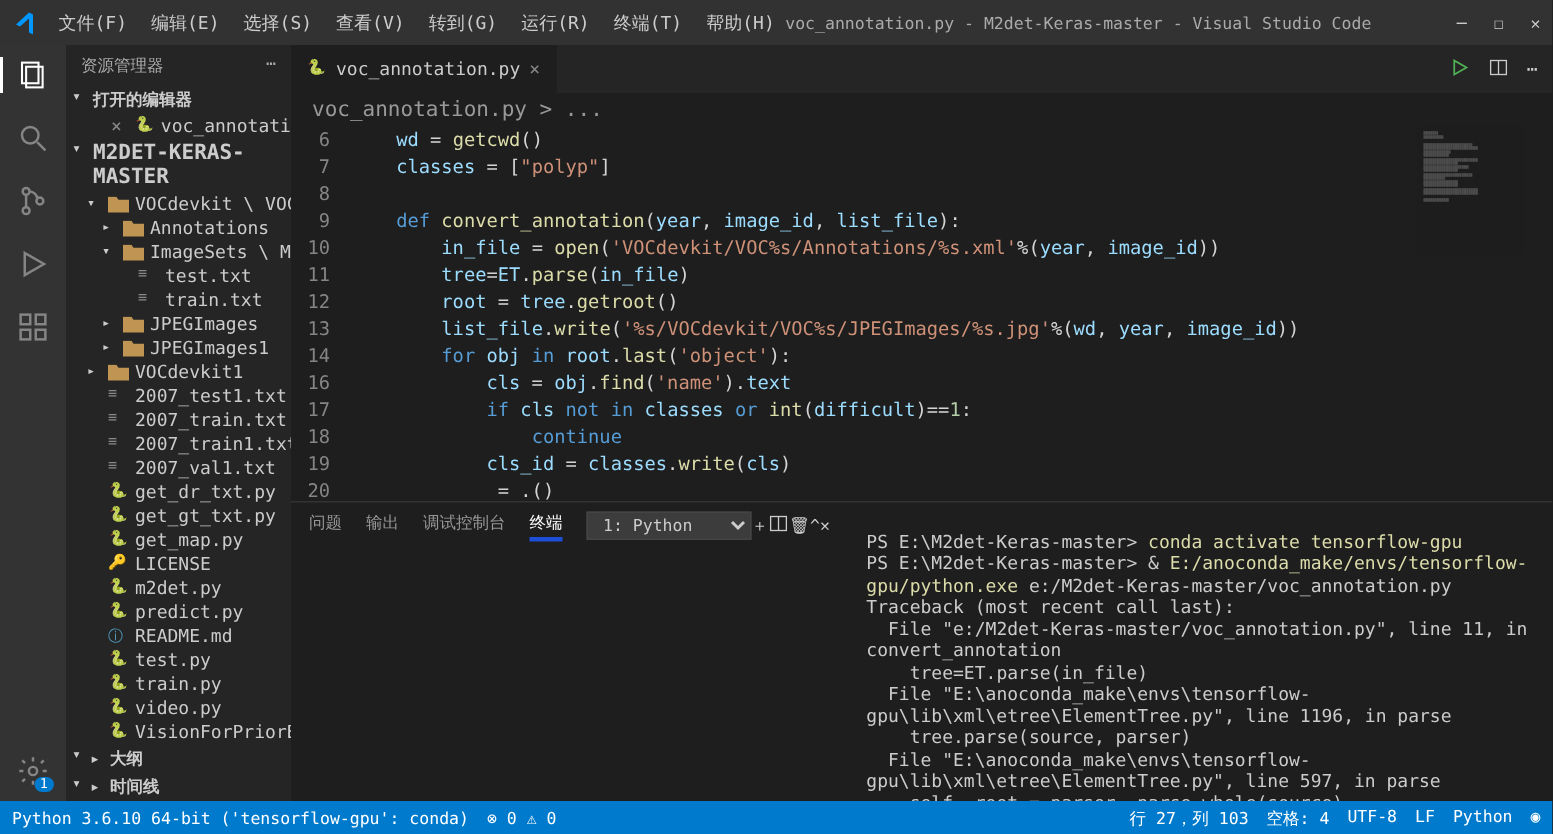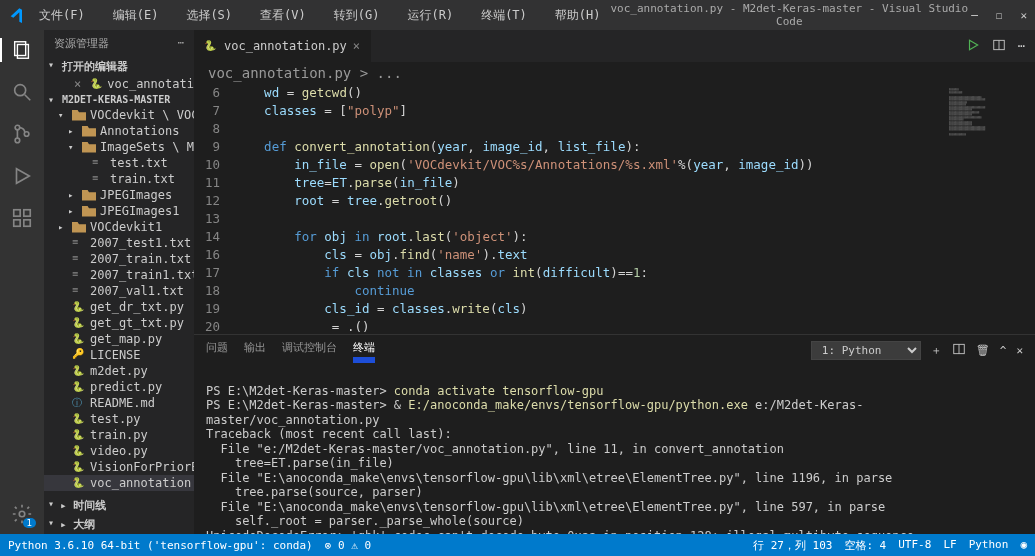--- a/index.html
+++ b/index.html
@@ -1,35 +1,35 @@
 <!DOCTYPE html>
 <html><head>
 <meta charset="utf-8">
 <style>
 *{margin:0;padding:0;box-sizing:border-box;font-family:"Segoe UI",Consolas,monospace;user-select:none}
 body{background:#1e1e1e;color:#cccccc;width:1035px;height:556px;overflow:hidden;font-size:12px;display:flex;flex-direction:column}
 .titlebar{height:30px;background:#323233;display:flex;align-items:center;padding:0 8px;color:#cccccc;font-size:12px}
 .logo{width:16px;height:16px;margin-right:8px}
-.menu{display:flex;gap:14px}
+.menu{display:flex;gap:2px}
 .menu span{padding:3px 7px;cursor:pointer}
-.title-text{flex:1;text-align:center;color:#aaaaaa;font-size:11px}
+.title-text{flex:1;color:#aaaaaa;font-size:11px}
 .win-controls{display:flex;gap:18px;font-size:11px;color:#ccc}
 .win-controls span{cursor:pointer}
 .main{flex:1;display:flex;min-height:0}
 .activitybar{width:44px;background:#333333;display:flex;flex-direction:column;align-items:center;padding:8px 0;gap:18px;position:relative}
 .activitybar .act{width:24px;height:24px;color:#858585;cursor:pointer;display:flex;align-items:center;justify-content:center}
 .activitybar .act.active{color:#fff}
 .activitybar .act.active::before{content:"";position:absolute;left:0;width:2px;height:24px;background:#fff}
 .act-bottom{margin-top:auto;position:relative}
 .badge{position:absolute;bottom:-2px;right:-2px;background:#007acc;color:white;border-radius:8px;font-size:9px;padding:0 4px}
 .sidebar{width:150px;background:#252526;display:flex;flex-direction:column;color:#ccc;font-size:12px;overflow:hidden}
 .sidebar-title{padding:6px 10px;font-size:11px;color:#aaa;display:flex;justify-content:space-between}
 .section-hdr{padding:2px 10px 2px 18px;font-weight:bold;font-size:11px;position:relative;cursor:pointer;color:#ccc}
 .section-hdr::before{content:"▾";position:absolute;left:4px;font-size:10px}
-.section-hdr.main-root{font-size:10px;text-transform:uppercase}
+.section-hdr.main-root{font-size:14px;text-transform:uppercase}
 .tree{overflow-y:auto;flex:1}
 .tree-item{padding:1px 4px 1px 28px;position:relative;font-size:12px;color:#ccc;cursor:pointer;white-space:nowrap;display:flex;align-items:center;gap:4px}
 .tree-item.lv2{padding-left:38px}
 .tree-item.lv3{padding-left:48px}
 .tree-item.selected{background:#37373d}
 .chev{position:absolute;left:14px;font-size:9px;color:#ccc}
 .chev.lv2{left:24px}
 .fi{width:14px;height:14px;display:inline-block;flex-shrink:0}
 .fi.folder{background:#c09553;clip-path:polygon(0 15%,40% 15%,50% 30%,100% 30%,100% 90%,0 90%)}
 .fi.py{color:#3776ab;font-size:10px;text-align:center;line-height:14px}
@@ -47,25 +47,25 @@
 .editor-content{flex:1;overflow:auto}
 .code-line{display:flex;font-family:Consolas,monospace;font-size:12.5px;line-height:18px;white-space:pre}
 .lineno{width:40px;text-align:right;padding-right:14px;color:#858585}
 .code{color:#d4d4d4}
 .kw{color:#569cd6}
 .fn{color:#dcdcaa}
 .str{color:#ce9178}
 .var{color:#9cdcfe}
 .num{color:#b5cea8}
 .minimap{width:90px;background:#1e1e1e;padding:4px;opacity:.65;color:#666;font-size:2px;line-height:2.5px;white-space:pre;overflow:hidden}
-.panel{height:200px;background:#1e1e1e;border-top:1px solid #333;display:flex;flex-direction:column}
+.panel{height:200px;background:#1e1e1e;border-top:1px solid #333;display:flex;flex-direction:row}
 .panel-tabs{height:30px;display:flex;align-items:center;padding:0 12px;gap:16px;font-size:11px;color:#979797}
 .panel-tabs .ptab{cursor:pointer;padding:2px 0}
-.panel-tabs .ptab.active{color:#fff;border-bottom:6px solid #1d4ed8}
-.panel-right{margin-left:auto;display:flex;align-items:center;gap:10px;color:#ccc}
+.panel-tabs .ptab.active{color:#fff;border-bottom:3px solid #1d4ed8}
+.panel-right{margin-left:auto;display:flex;align-items:center;gap:0;color:#ccc}
 .term-select{background:#3c3c3c;border:1px solid #444;color:#ccc;padding:1px 6px;width:110px;font-size:11px}
 .terminal{flex:1;padding:4px 12px;font-family:Consolas,monospace;font-size:12px;line-height:14.5px;color:#ccc;overflow:auto;white-space:pre-wrap}
 .terminal .yel{color:#dcdcaa}
 .statusbar{height:22px;background:#007acc;color:#fff;display:flex;align-items:center;font-size:11px;padding:0 8px;gap:12px}
 .statusbar .right{margin-left:auto;display:flex;gap:12px}
 .editor-tree-item{display:flex;align-items:center;gap:4px;padding:1px 4px 1px 30px;font-size:12px}
 .editor-tree-item .x{margin-right:4px;opacity:.6}
 </style>
 </head>
 <body>
@@ -250,22 +250,22 @@
         </div>
         <div class="tree-item lv1">
           <span class="fi py">🐍</span>
           <span>VisionForPriorBox.py</span>
         </div>
         <div class="tree-item lv1 selected">
           <span class="fi py">🐍</span>
           <span>voc_annotation.py</span>
         </div>
       </div>
+    <div class="section-hdr" style="padding-left:16px">▸ <span>大纲</span></div>
     <div class="section-hdr" style="padding-left:16px">▸ <span>时间线</span></div>
-    <div class="section-hdr" style="padding-left:16px">▸ <span>大纲</span></div>
   </div>
 
   <div class="editor-area">
 
     <div class="tabbar">
       <div id="tabs" style="display:flex">
           <div class="tab active">
             <span class="fi py">🐍</span>
             <span>voc_annotation.py</span>
             <span class="close">×</span>
@@ -287,21 +287,21 @@
 
     <div class="editor">
       <div class="editor-content" id="editor-content">
           <div class="code-line"><span class="lineno">6</span><span class="code">    <span class="var">wd</span> = <span class="fn">getcwd</span>()</span></div>
           <div class="code-line"><span class="lineno">7</span><span class="code">    <span class="var">classes</span> = [<span class="str">"polyp"</span>]</span></div>
           <div class="code-line"><span class="lineno">8</span><span class="code"></span></div>
           <div class="code-line"><span class="lineno">9</span><span class="code">    <span class="kw">def</span> <span class="fn">convert_annotation</span>(<span class="var">year</span>, <span class="var">image_id</span>, <span class="var">list_file</span>):</span></div>
           <div class="code-line"><span class="lineno">10</span><span class="code">        <span class="var">in_file</span> = <span class="fn">open</span>(<span class="str">'VOCdevkit/VOC%s/Annotations/%s.xml'</span>%(<span class="var">year</span>, <span class="var">image_id</span>))</span></div>
           <div class="code-line"><span class="lineno">11</span><span class="code">        <span class="var">tree</span>=<span class="var">ET</span>.<span class="fn">parse</span>(<span class="var">in_file</span>)</span></div>
           <div class="code-line"><span class="lineno">12</span><span class="code">        <span class="var">root</span> = <span class="var">tree</span>.<span class="fn">getroot</span>()</span></div>
-          <div class="code-line"><span class="lineno">13</span></div>
+          <div class="code-line"><span class="lineno">13</span><span class="code">        <span class="var">list_file</span>.<span class="fn">write</span>(<span class="str">'%s/VOCdevkit/VOC%s/JPEGImages/%s.jpg'</span>%(<span class="var">wd</span>, <span class="var">year</span>, <span class="var">image_id</span>))</span></div>
           <div class="code-line"><span class="lineno">14</span><span class="code">        <span class="kw">for</span> <span class="var">obj</span> <span class="kw">in</span> <span class="var">root</span>.<span class="fn">last</span>(<span class="str">'object'</span>):</span></div>
           <div class="code-line"><span class="lineno">16</span><span class="code">            <span class="var">cls</span> = <span class="var">obj</span>.<span class="fn">find</span>(<span class="str">'name'</span>).<span class="var">text</span></span></div>
           <div class="code-line"><span class="lineno">17</span><span class="code">            <span class="kw">if</span> <span class="var">cls</span> <span class="kw">not in</span> <span class="var">classes</span> <span class="kw">or</span> <span class="fn">int</span>(<span class="var">difficult</span>)==<span class="num">1</span>:</span></div>
           <div class="code-line"><span class="lineno">18</span><span class="code">                <span class="kw">continue</span></span></div>
           <div class="code-line"><span class="lineno">19</span><span class="code">            <span class="var">cls_id</span> = <span class="var">classes</span>.<span class="fn">write</span>(<span class="var">cls</span>)</span></div>
           <div class="code-line"><span class="lineno">20</span><span class="code">             = .()</span></div>
         </div>
       <div class="minimap" id="minimap">████████
 ███████████
 

